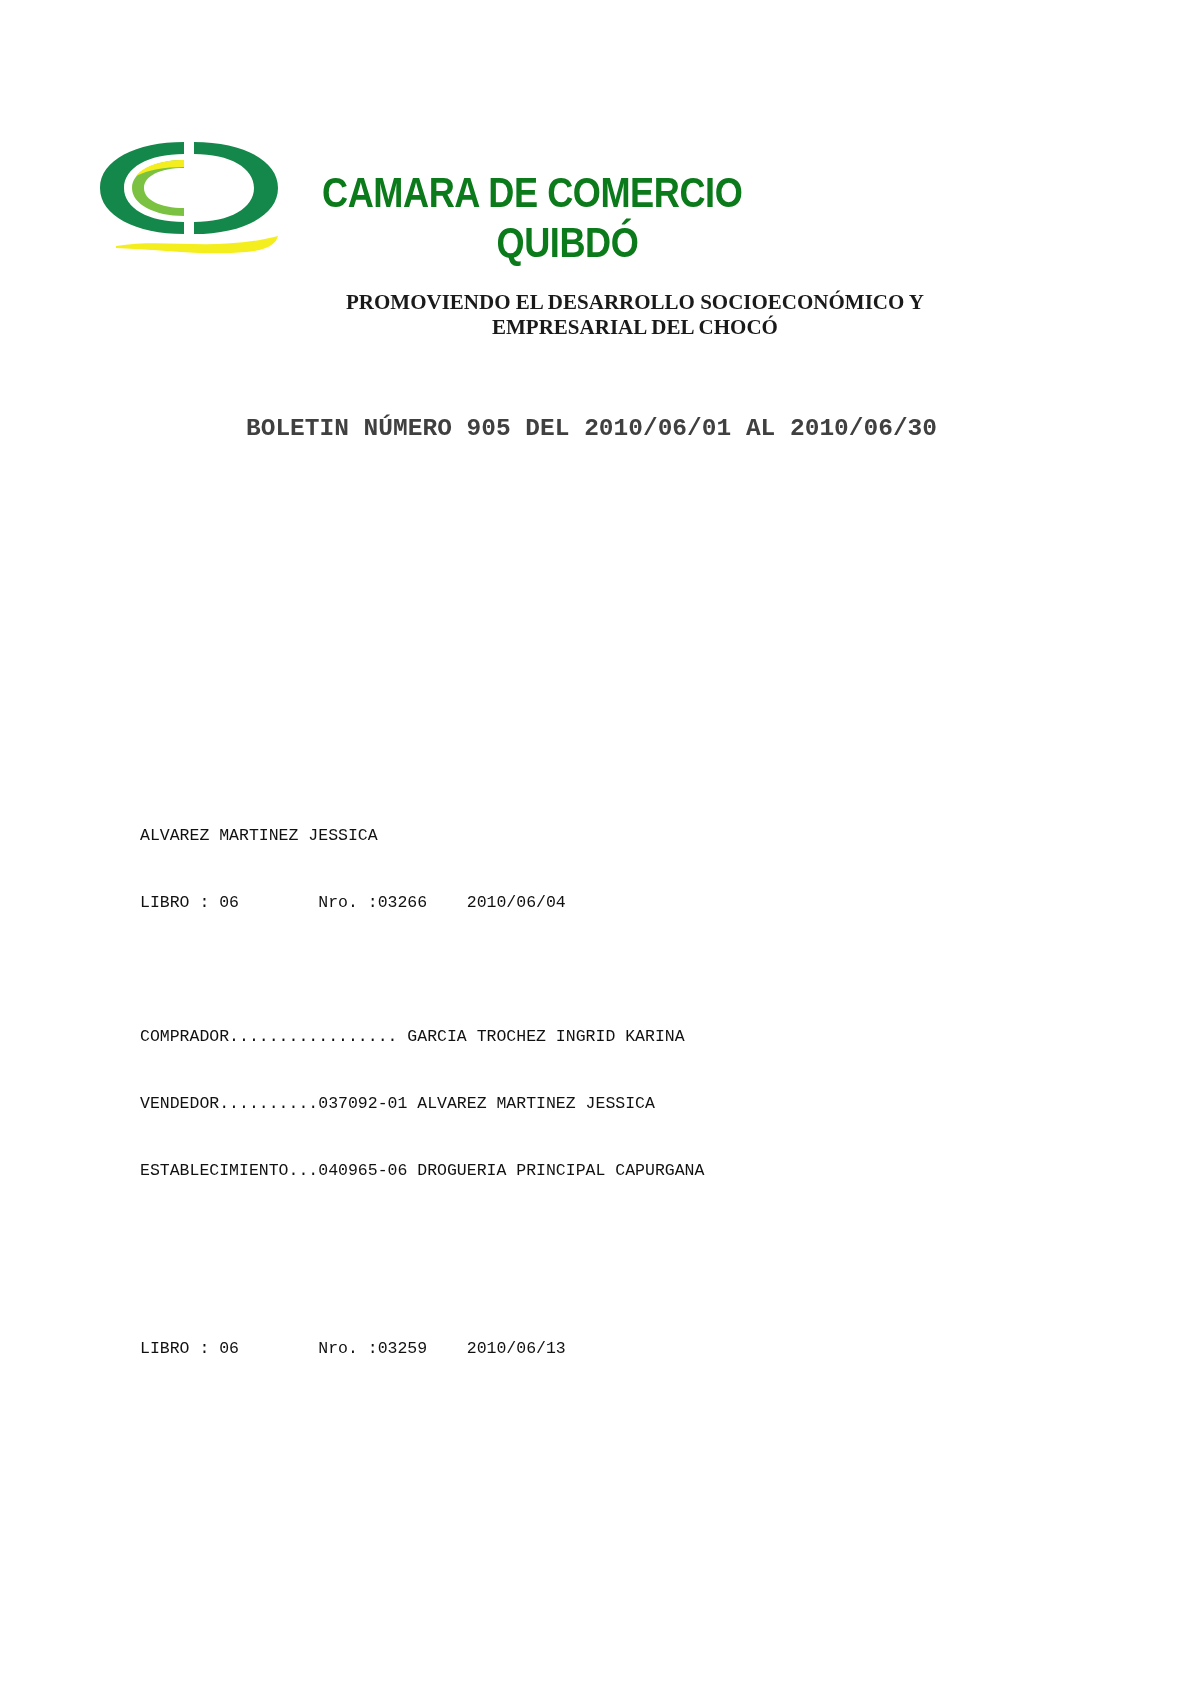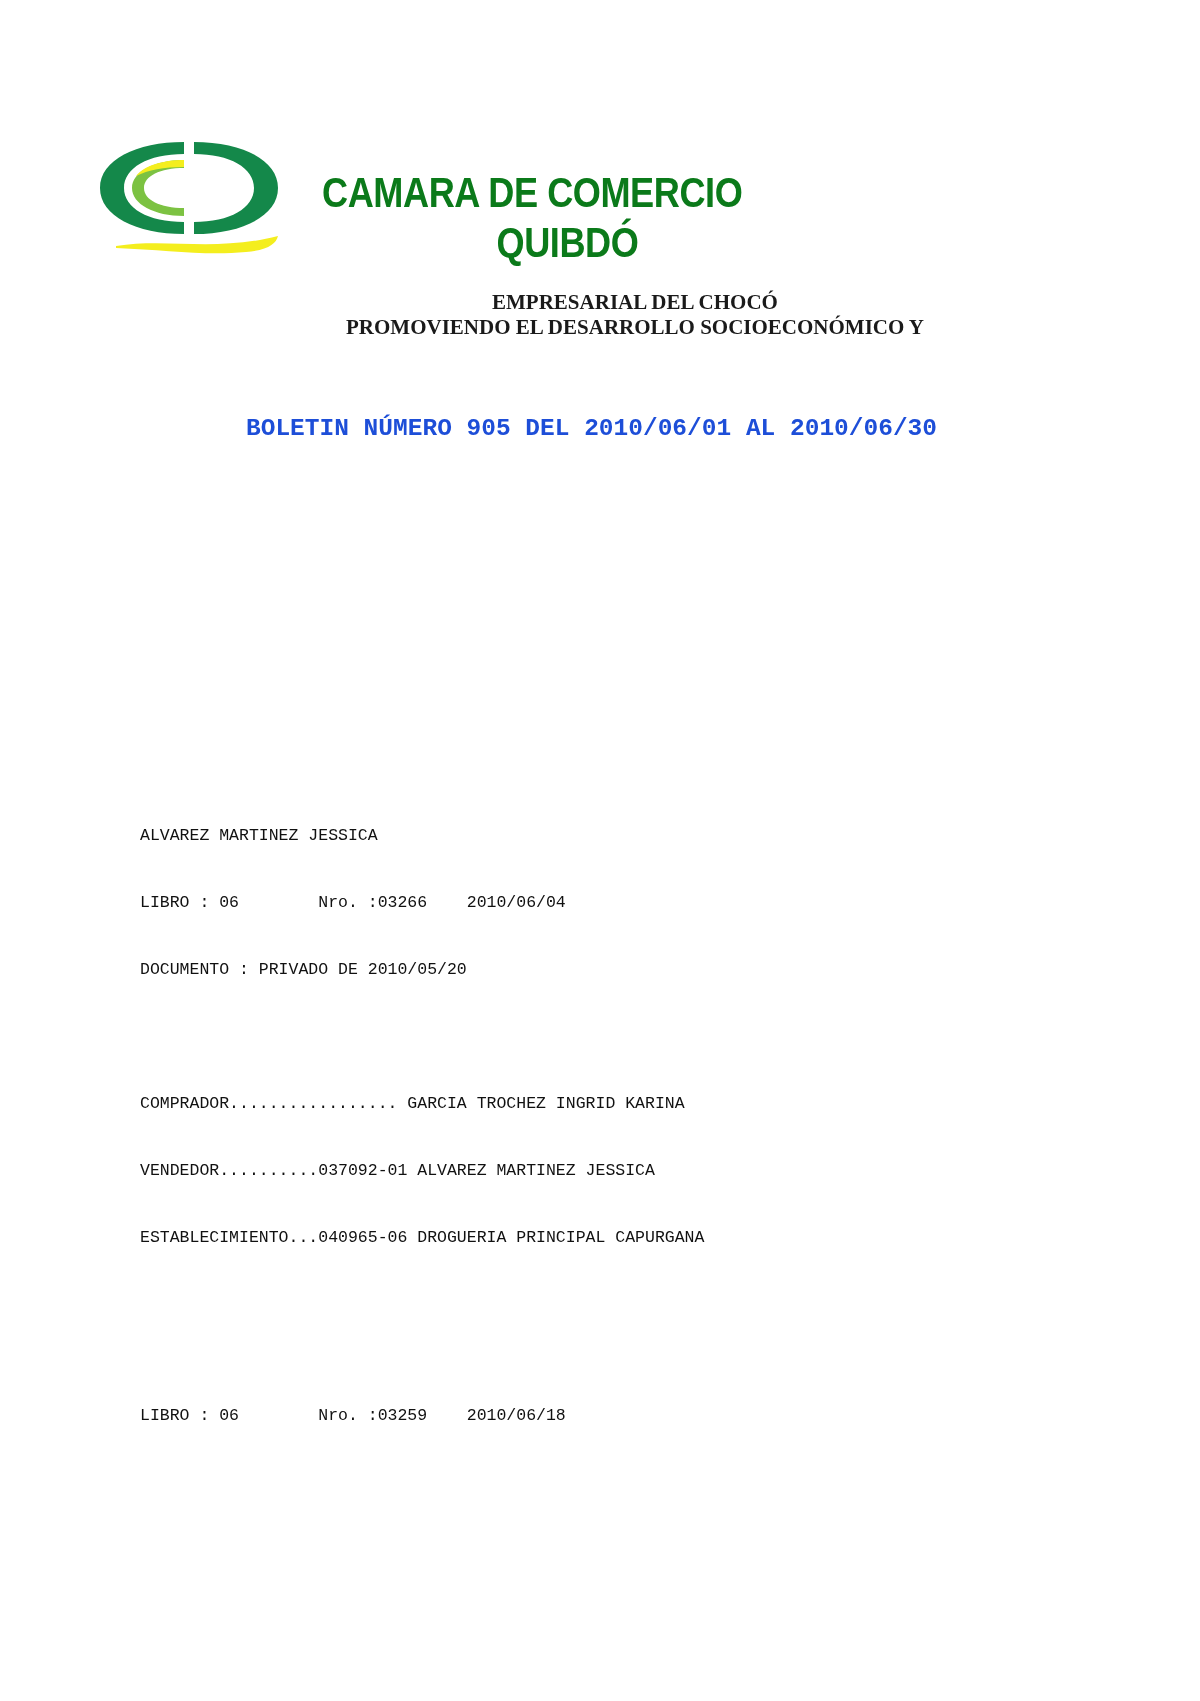--- a/index.html
+++ b/index.html
@@ -63,21 +63,21 @@
       color: #1a1a1a;
       font-size: 21px;
       line-height: 25px;
     }
     .bulletin-title {
       position: absolute;
       left: 246px;
       top: 414px;
       font-family: "Liberation Mono", monospace;
       font-weight: bold;
-      color: #1d4ed8;
+      color: #404040;
       font-size: 24.5px;
       line-height: 30px;
       white-space: pre;
     }
     .body-text {
       position: absolute;
       left: 140px;
       top: 491px;
       font-family: "Liberation Mono", monospace;
       color: #111111;
@@ -109,45 +109,44 @@
 
     <path d="M20 106 C 70 98, 120 112, 182 96 C 180 104, 172 110, 150 112 C 110 116, 70 110, 20 108 Z" fill="#f4ee1e"></path>
   </svg>
 
   <div class="org-title">
     <span class="line1">CAMARA DE COMERCIO</span>
     <span class="line2">QUIBDÓ</span>
   </div>
 
   <div class="tagline">
+    <div>PROMOVIENDO EL DESARROLLO SOCIOECONÓMICO Y</div>
     <div>EMPRESARIAL DEL CHOCÓ</div>
-    <div>PROMOVIENDO EL DESARROLLO SOCIOECONÓMICO Y</div>
   </div>
 
   <div class="bulletin-title">BOLETIN NÚMERO 905 DEL 2010/06/01 AL 2010/06/30</div>
 
   <div class="body-text">
     <span class="line blank"></span>
     <span class="line blank"></span>
 
     
     <span class="line blank"></span>
 
     
     <span class="line">ALVAREZ MARTINEZ JESSICA</span>
     <span class="line">LIBRO : 06        Nro. :03266    2010/06/04</span>
-    <span class="line">DOCUMENTO : PRIVADO DE 2010/05/20</span>
     <span class="line blank"></span>
     <span class="line">COMPRADOR................. GARCIA TROCHEZ INGRID KARINA</span>
     <span class="line">VENDEDOR..........037092-01 ALVAREZ MARTINEZ JESSICA</span>
     <span class="line">ESTABLECIMIENTO...040965-06 DROGUERIA PRINCIPAL CAPURGANA</span>
     <span class="line blank"></span>
 
     
-    <span class="line">LIBRO : 06        Nro. :03259    2010/06/18</span>
+    <span class="line">LIBRO : 06        Nro. :03259    2010/06/13</span>
     
     
     
     
     
 
     
     
     
     

